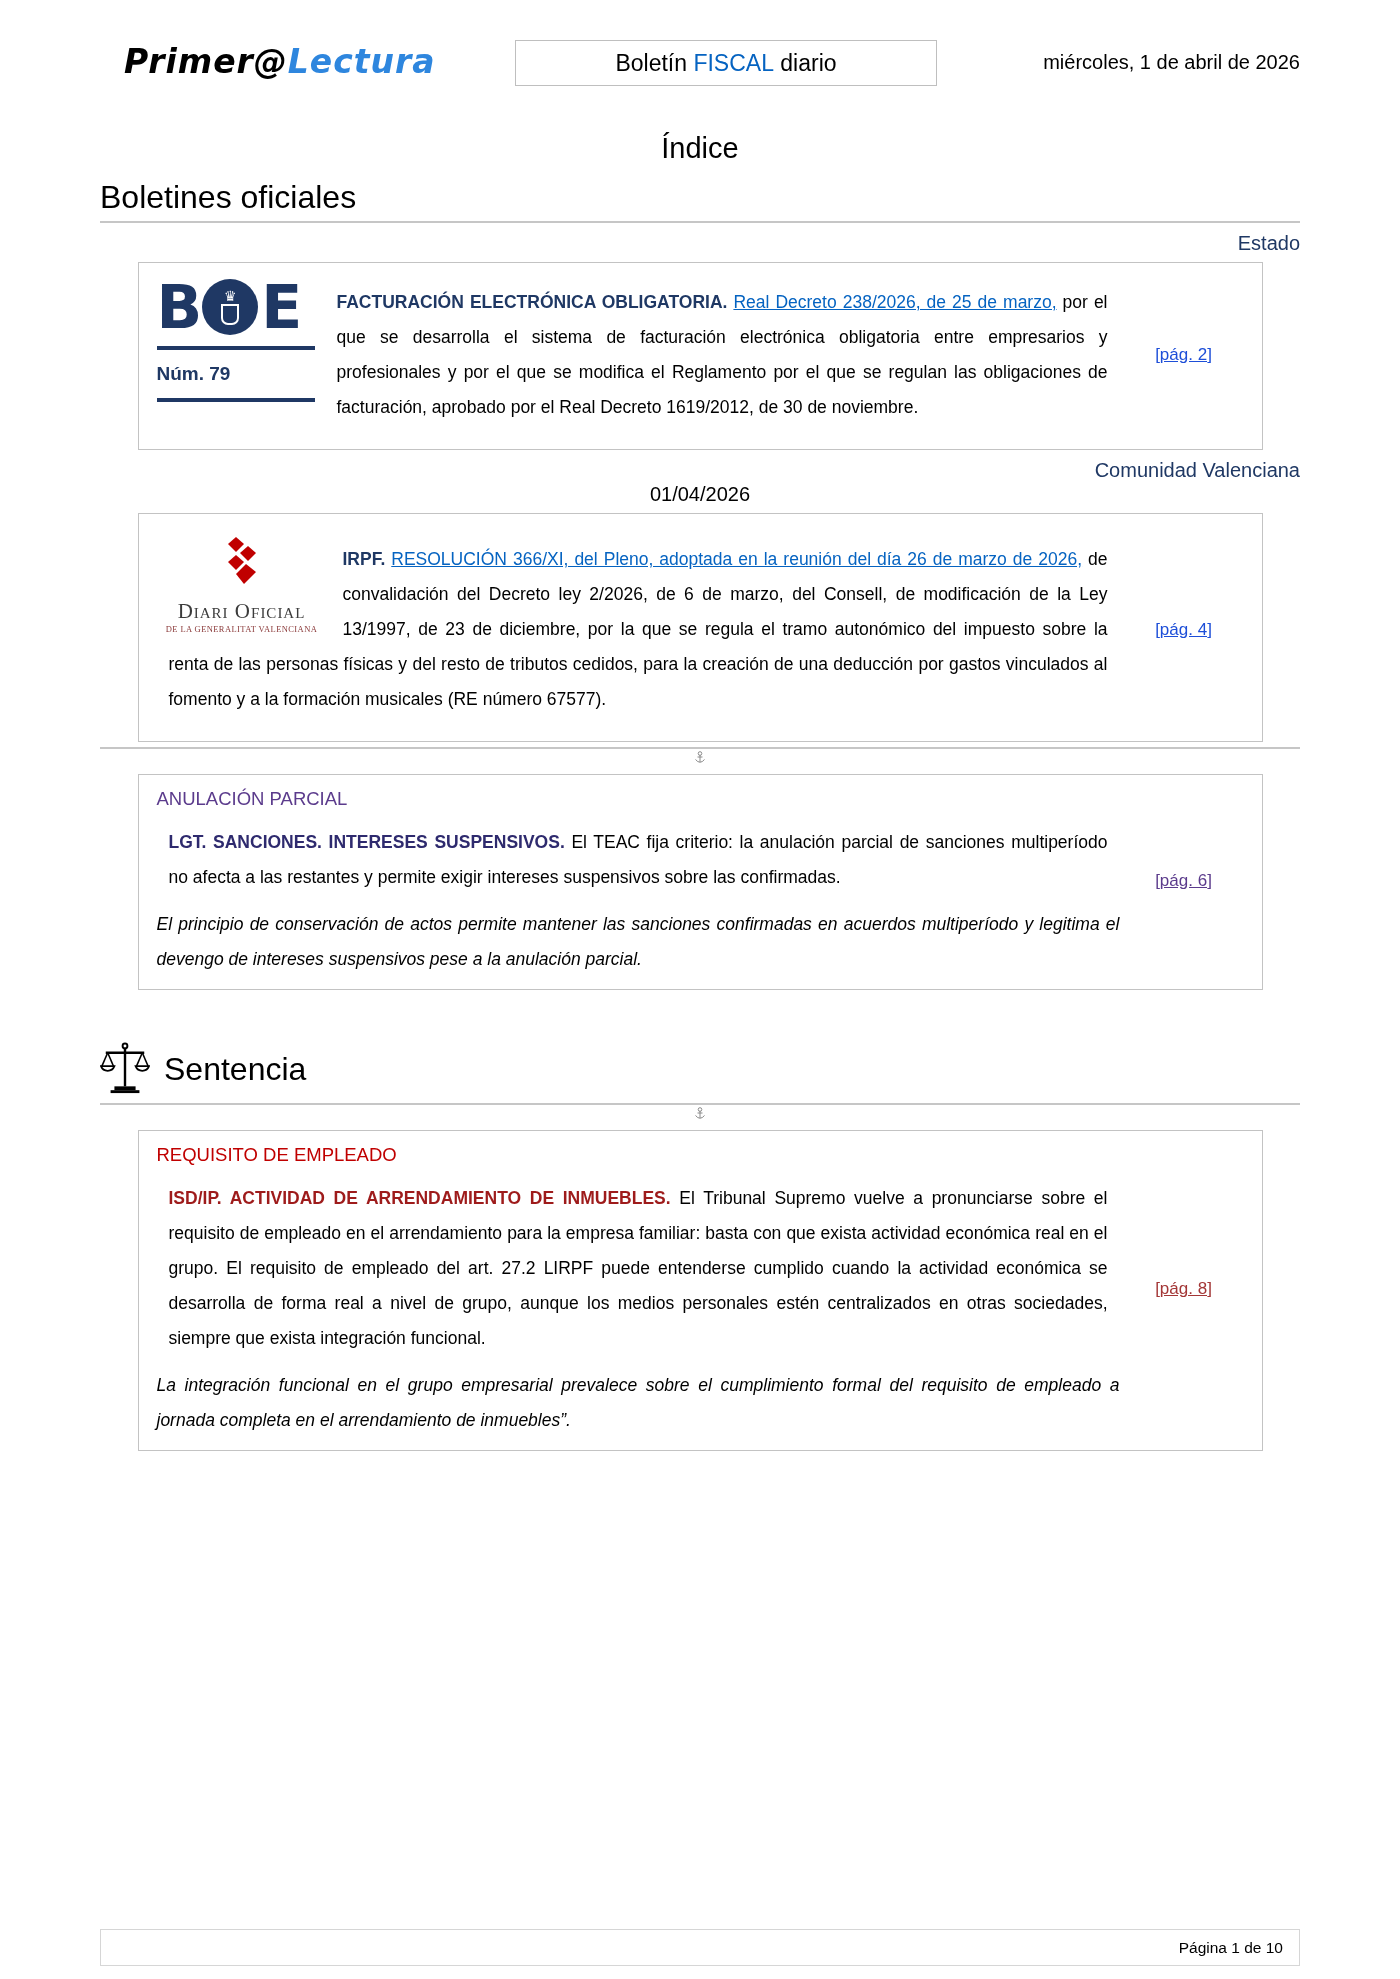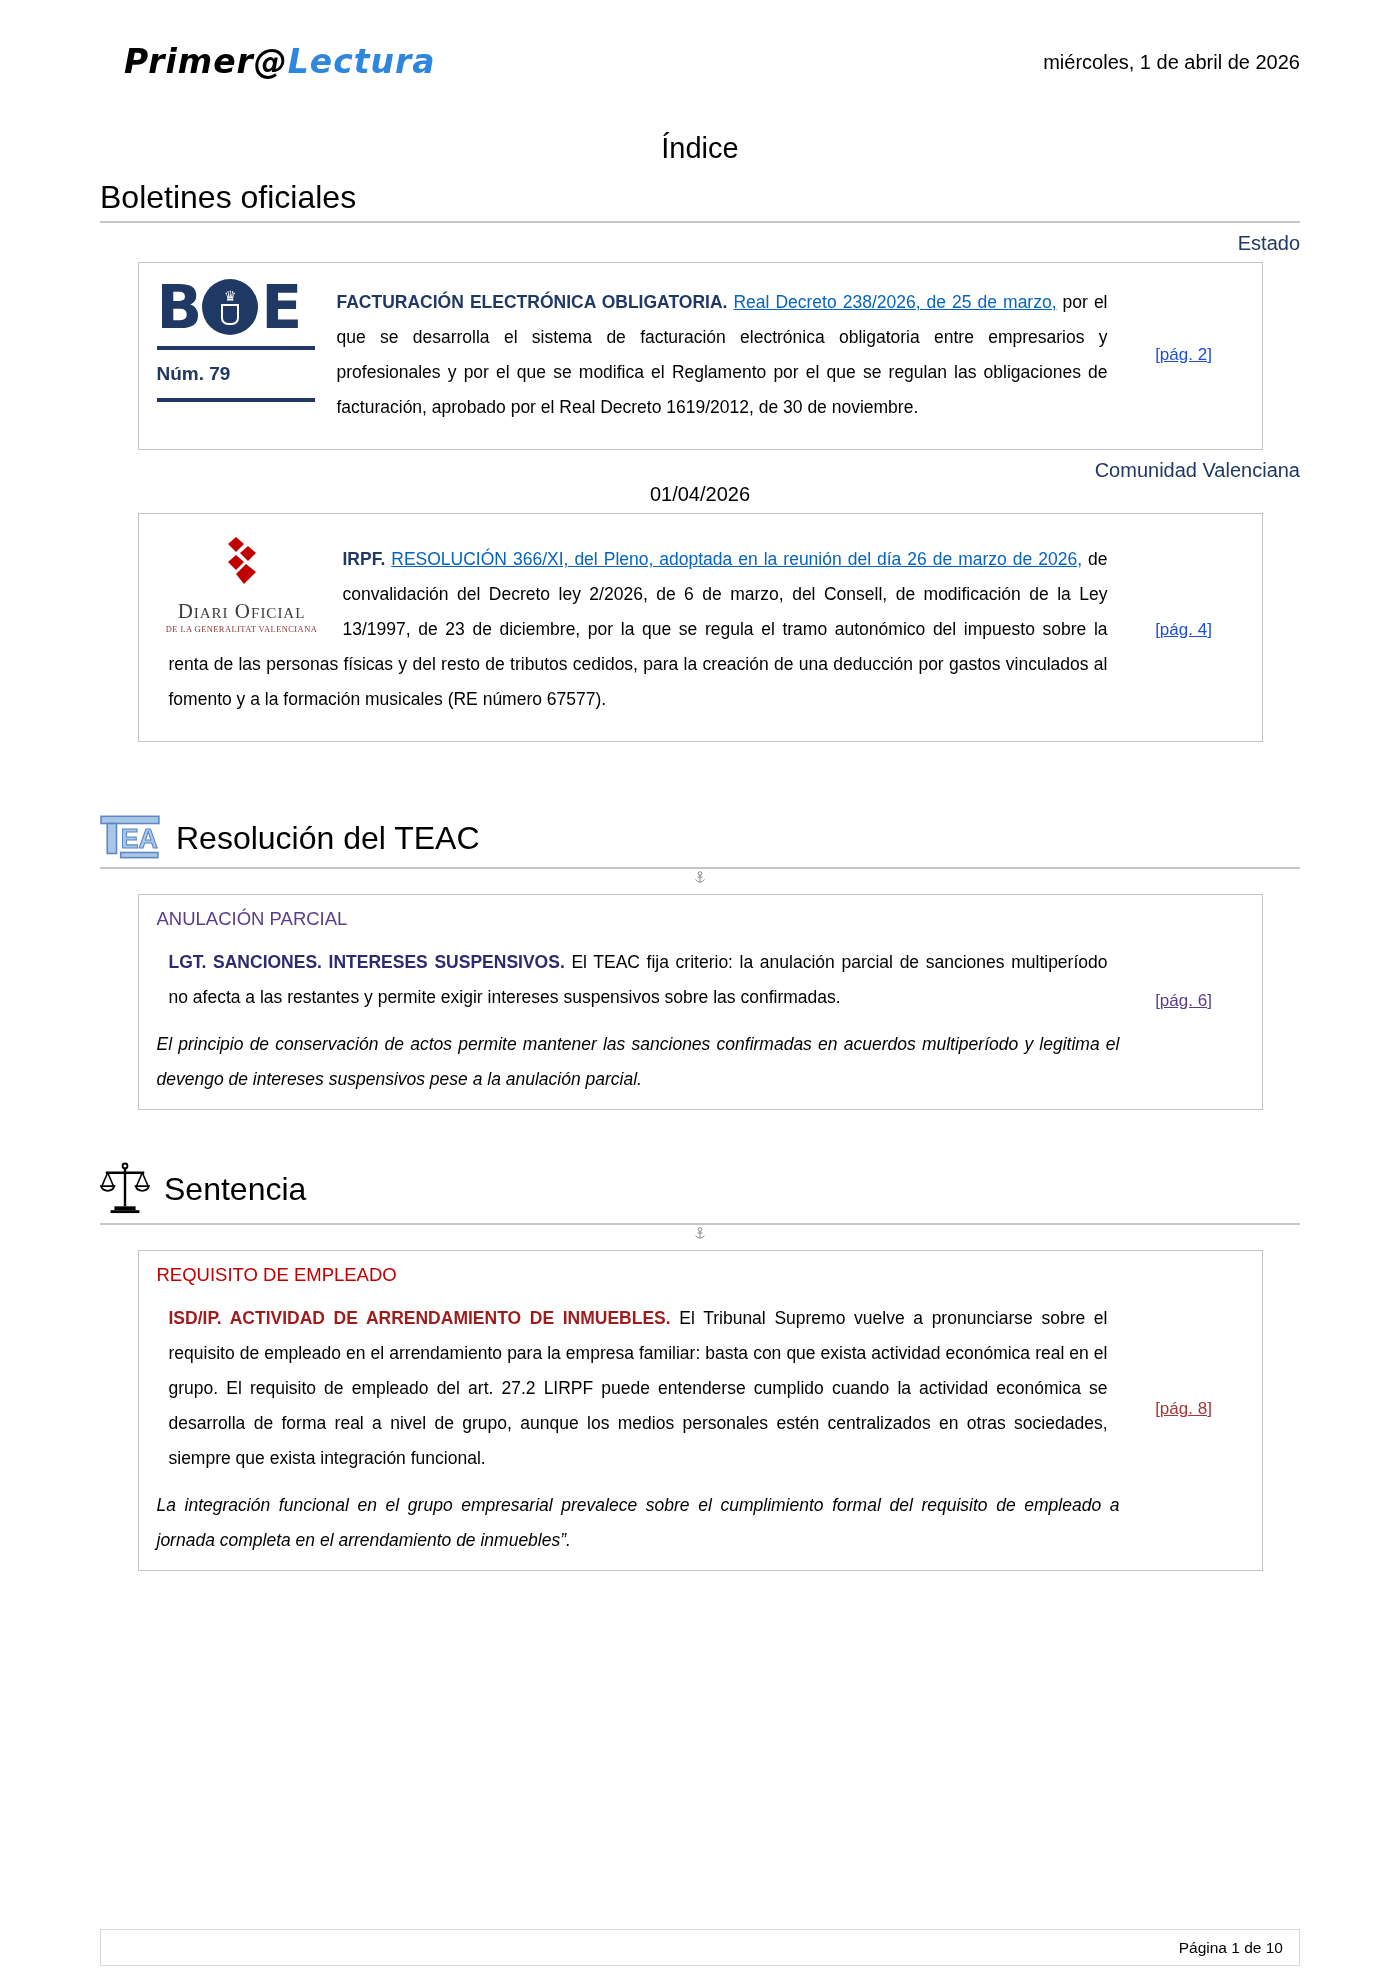--- a/index.html
+++ b/index.html
@@ -75,20 +75,21 @@
           box-sizing:border-box;font-size:15.5px;}
 </style>
 </head>
 <body>
 
 <div class="page">
   <div class="content">
 
     <div class="hdr">
       <div class="brand"><span>Primer@</span><span class="blue">Lectura</span></div>
+      <div class="masthead"><span>Boletín </span><span class="accent">FISCAL</span><span> diario</span></div>
       <div class="hdate">miércoles, 1 de abril de 2026</div>
     </div>
 
     <div class="index-title">Índice</div>
 
     <div class="sec-title">Boletines oficiales</div>
     <div class="rule"></div>
 
     <div class="region">Estado</div>
 
@@ -129,29 +130,20 @@
           <div class="dogv-title">Diari Oficial</div>
           <div class="dogv-sub">DE LA GENERALITAT VALENCIANA</div>
         </div>
         <p class="body-p"><span class="tag-navy">IRPF. </span><a class="doc-link" href="#">RESOLUCIÓN 366/XI, del Pleno, adoptada en la reunión del día 26 de marzo de 2026,</a><span> de convalidación del Decreto ley 2/2026, de 6 de marzo, del Consell, de modificación de la Ley 13/1997, de 23 de diciembre, por la que se regula el tramo autonómico del impuesto sobre la renta de las personas físicas y del resto de tributos cedidos, para la creación de una deducción por gastos vinculados al fomento y a la formación musicales (RE número 67577).</span></p>
       </div>
       <div class="pag-col">
         <a class="pag" href="#">[pág. 4]</a>
       </div>
     </div>
 
-    <div class="sec-head teac">
-      <svg width="62" height="48" viewBox="0 0 60 46">
-        <rect x="1" y="2" width="56" height="7" fill="#A8C6E8" stroke="#5B87C5" stroke-width="1.5"></rect>
-        <rect x="7" y="9" width="9" height="29" fill="#A8C6E8" stroke="#5B87C5" stroke-width="1.5"></rect>
-        <text x="20" y="33" font-family="Liberation Sans, sans-serif" font-size="26" font-weight="bold" fill="#A8C6E8" stroke="#5B87C5" stroke-width="1">EA</text>
-        <rect x="20" y="37" width="36" height="5" fill="#A8C6E8" stroke="#5B87C5" stroke-width="1.5"></rect>
-      </svg>
-      <div class="t">Resolución del TEAC</div>
-    </div>
     <div class="rule"></div>
     <div class="anchor-row">
       <svg width="12" height="14" viewBox="0 0 12 14">
         <circle cx="6" cy="2.5" r="1.8" fill="none" stroke="#8a8a8a" stroke-width="1"></circle>
         <line x1="6" y1="4" x2="6" y2="11" stroke="#8a8a8a" stroke-width="1"></line>
         <path d="M1.5 8.5 Q6 14 10.5 8.5" fill="none" stroke="#8a8a8a" stroke-width="1"></path>
         <line x1="3.5" y1="6" x2="8.5" y2="6" stroke="#8a8a8a" stroke-width="1"></line>
       </svg>
     </div>
 

